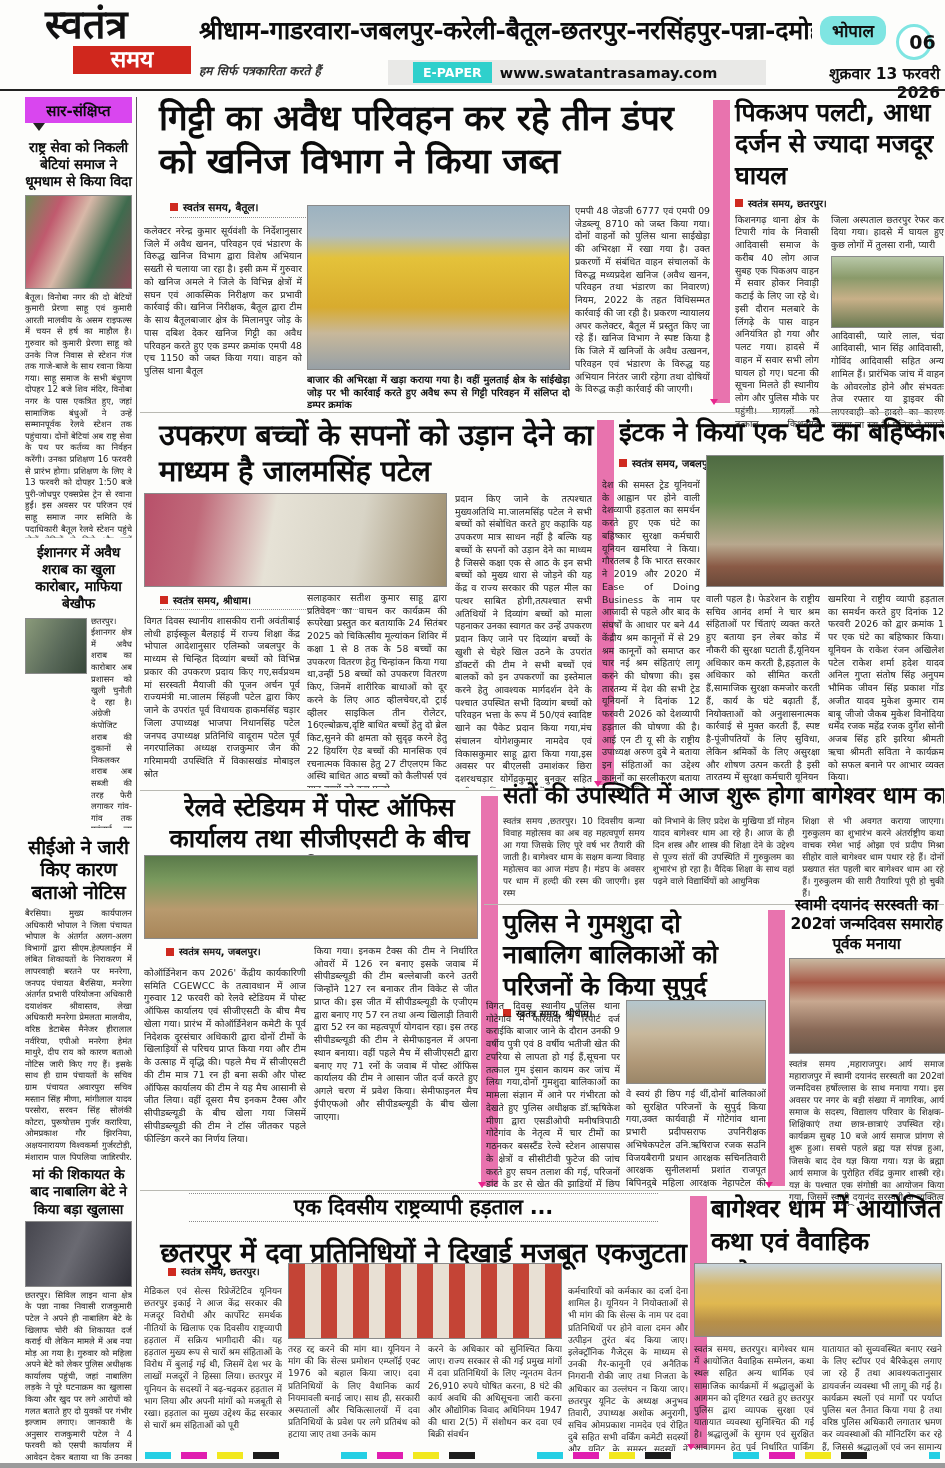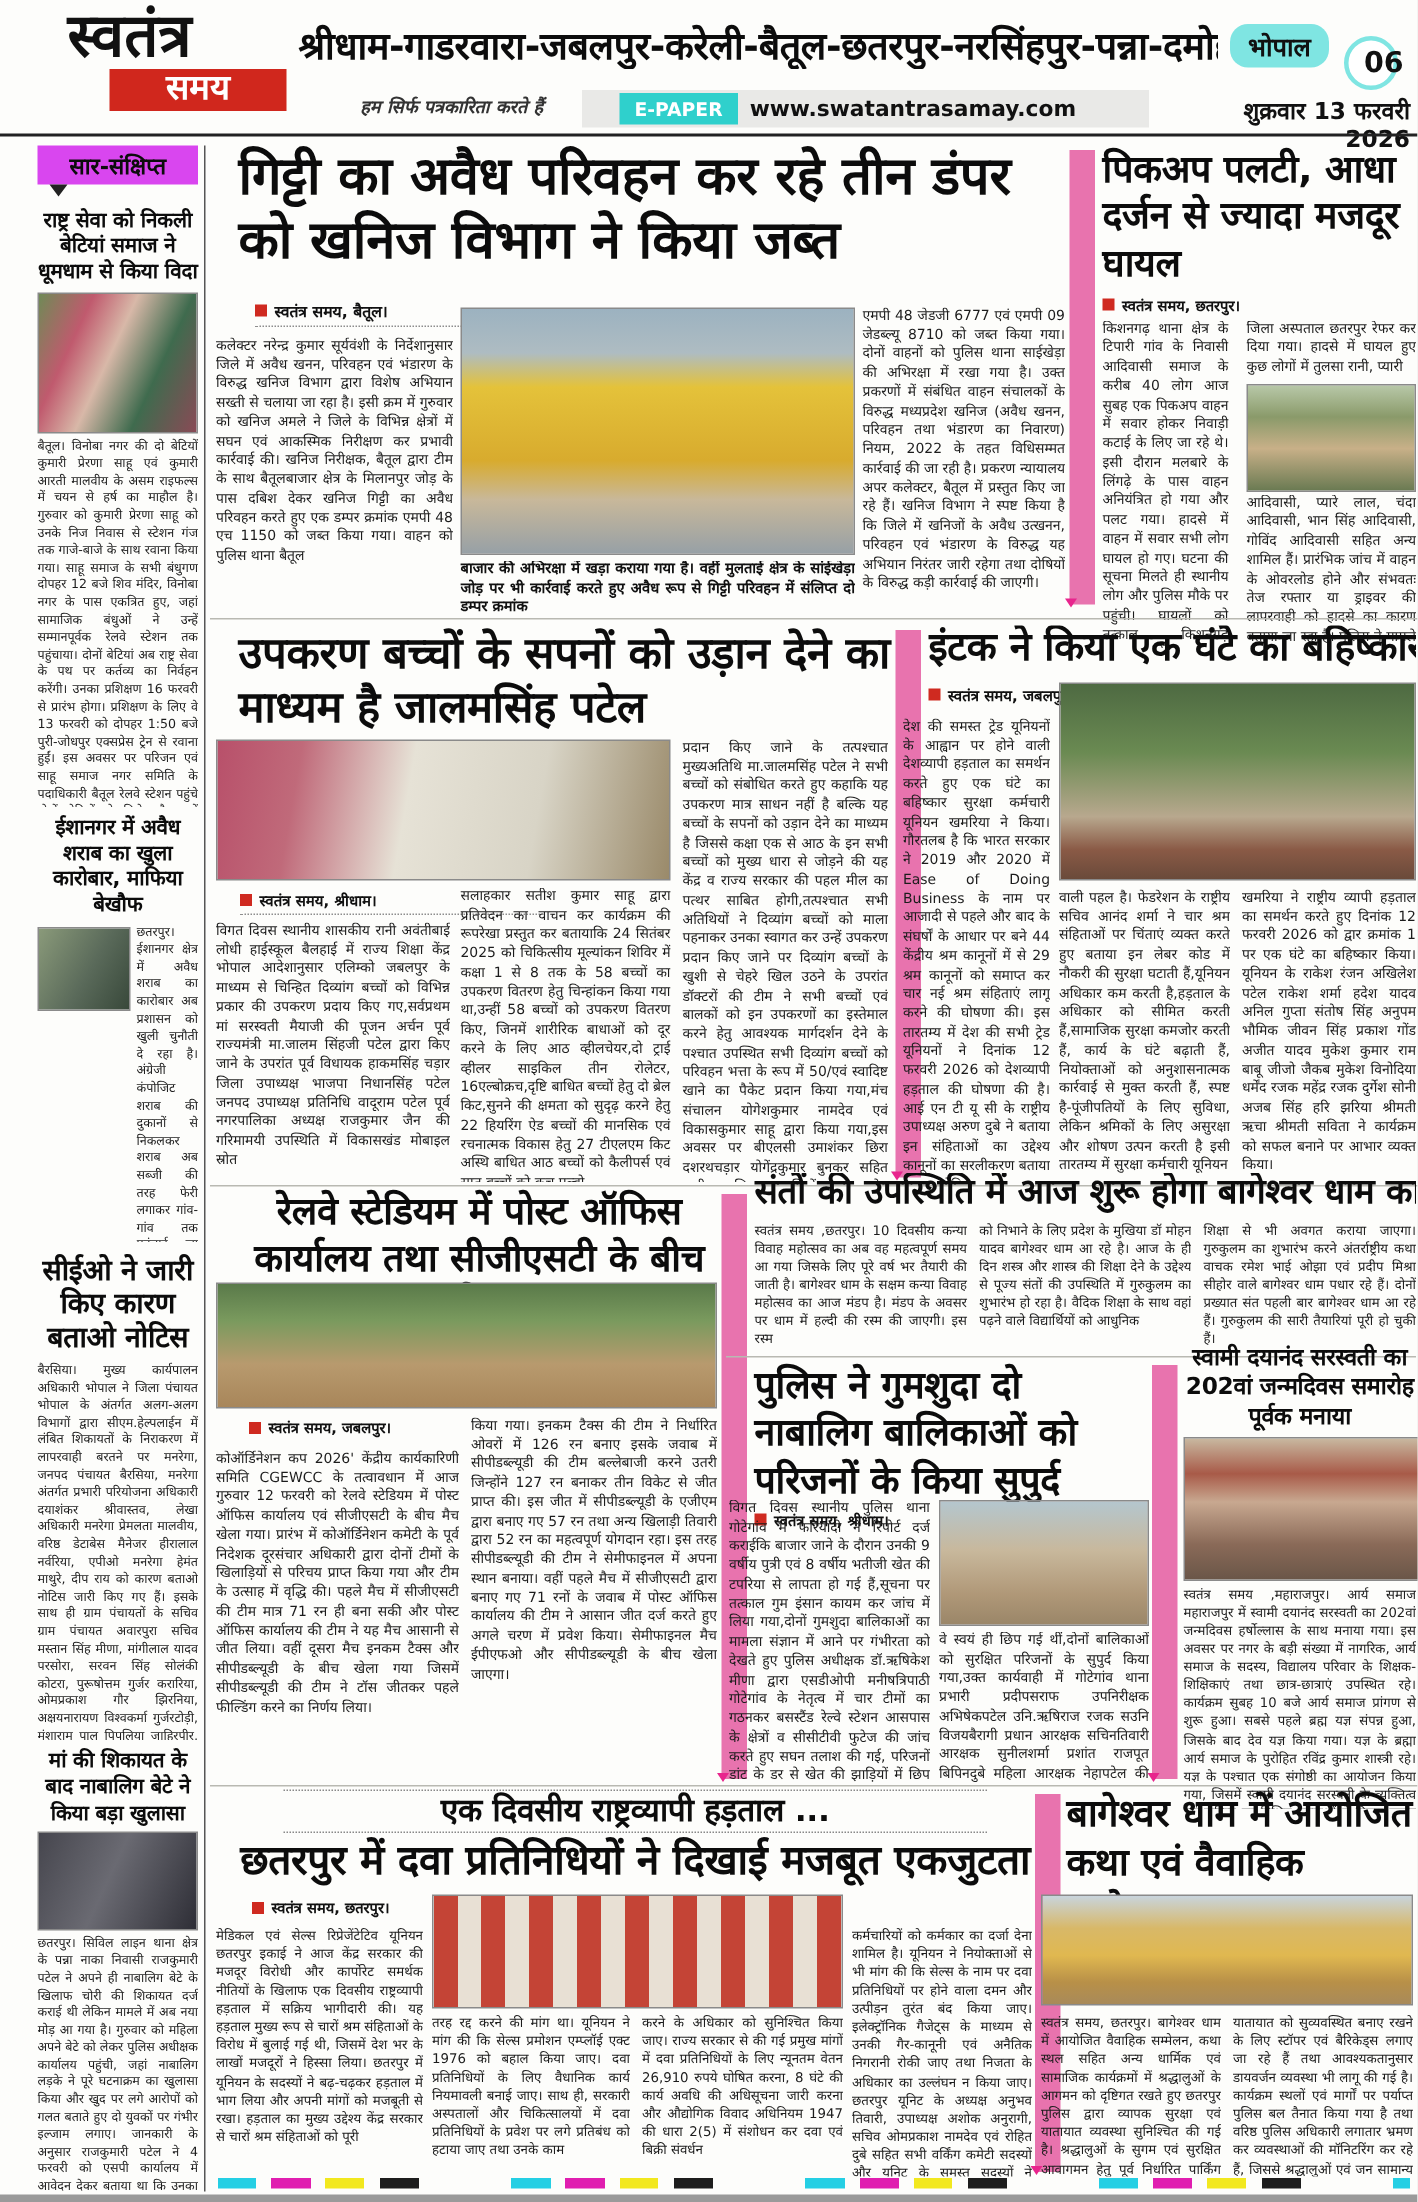--- a/index.html
+++ b/index.html
@@ -25,21 +25,21 @@
 <div id="page">
 
   <div class="abs" style="left:0;top:0;width:945px;height:92px;">
     <div class="abs" style="left:28px;top:4px;width:150px;">
       <div style="font-size:40px;font-weight:bold;color:#111;line-height:1;">स्वतंत्र</div>
       <div style="margin:2px 0 0 28px;width:118px;background:#d0271d;color:#fff;font-size:23px;font-weight:bold;text-align:center;line-height:1.2;">समय</div>
     </div>
     <div class="abs hl" style="left:182px;top:16px;width:630px;font-size:25px;white-space:nowrap;overflow:hidden;">श्रीधाम-गाडरवारा-जबलपुर-करेली-बैतूल-छतरपुर-नरसिंहपुर-पन्ना-दमोह</div>
     <div class="abs" style="left:820px;top:16px;background:#7fe5e2;border-radius:12px;padding:3px 12px;font-size:17px;font-weight:bold;color:#111;">भोपाल</div>
     <div class="abs" style="left:896px;top:12px;width:36px;height:36px;border:3px solid #7fe5e2;border-radius:50%;background:#fff;font-size:19px;font-weight:bold;color:#111;display:flex;align-items:center;justify-content:center;margin-top:12px;">06</div>
-    <div class="abs" style="left:182px;top:62px;width:180px;font-size:12px;font-style:italic;font-weight:bold;color:#333;text-align:right;">हम सिर्फ पत्रकारिता करते हैं</div>
+    <div class="abs" style="left:182px;top:62px;width:180px;font-size:12px;font-style:italic;font-weight:bold;color:#333;">हम सिर्फ पत्रकारिता करते हैं</div>
     <div class="abs" style="left:388px;top:60px;width:378px;height:25px;background:#e9e9e7;display:flex;align-items:center;gap:8px;">
       <span style="background:#2fd0cc;color:#fff;font-size:12.5px;font-weight:bold;padding:3px 10px;margin-left:8px;">E-PAPER</span>
       <span style="font-size:14.5px;font-weight:bold;color:#111;">www.swatantrasamay.com</span>
     </div>
     <div class="abs" style="left:770px;top:62px;width:170px;text-align:right;font-size:15.5px;font-weight:bold;color:#111;">शुक्रवार 13 फरवरी 2026</div>
     <div class="abs" style="left:0;top:89px;width:945px;height:2px;background:#222;"></div>
   </div>
 
   <div class="abs" style="left:8px;top:97px;width:129px;height:1364px;border-right:1px solid #555;padding-right:4px;">
     <div style="background:#d946ef;text-align:center;font-size:15px;font-weight:bold;color:#0c0c0c;padding:3px 0;">सार-संक्षिप्त</div>
@@ -171,21 +171,21 @@
   <div class="abs" style="left:772px;top:896px;width:172px;height:292px;">
     <div class="hl" style="font-size:15.5px;line-height:1.25;text-align:center;">स्वामी दयानंद सरस्वती का 202वां जन्मदिवस समारोह पूर्वक मनाया</div>
     <div class="photo" style="width:170px;height:96px;margin-top:4px;background:linear-gradient(180deg,#c8b8a0 0%,#a85a48 25%,#c8a890 45%,#8a6a58 75%,#6a5648 100%);"></div>
     <div class="col" style="height:148px;margin-top:4px;font-size:8.8px;">स्वतंत्र समय ,महाराजपुर। आर्य समाज महाराजपुर में स्वामी दयानंद सरस्वती का 202वां जन्मदिवस हर्षोल्लास के साथ मनाया गया। इस अवसर पर नगर के बड़ी संख्या में नागरिक, आर्य समाज के सदस्य, विद्यालय परिवार के शिक्षक-शिक्षिकाएं तथा छात्र-छात्राएं उपस्थित रहे। कार्यक्रम सुबह 10 बजे आर्य समाज प्रांगण से शुरू हुआ। सबसे पहले ब्रह्म यज्ञ संपन्न हुआ, जिसके बाद देव यज्ञ किया गया। यज्ञ के ब्रह्मा आर्य समाज के पुरोहित रविंद्र कुमार शास्त्री रहे। यज्ञ के पश्चात एक संगोष्ठी का आयोजन किया गया, जिसमें स्वामी दयानंद सरस्वती के व्यक्तित्व एवं कृतित्व पर विभिन्न वक्ताओं ने विचार व्यक्त किए।</div>
   </div>
 
   <div class="abs hdiv" style="left:140px;top:1190px;width:805px;"></div>
 
   <div class="abs" style="left:142px;top:1193px;width:546px;height:260px;">
     <div class="hl" style="font-size:21px;text-align:center;border-top:1px dotted #888;border-bottom:1px dotted #888;padding:1px 0;margin:0 30px;">एक दिवसीय राष्ट्रव्यापी हड़ताल ...</div>
-    <div class="hl" style="font-size:27px;line-height:1.2;text-align:center;margin-top:3px;">छतरपुर में दवा प्रतिनिधियों ने दिखाई मजबूत एकजुटता</div>
+    <div class="hl" style="font-size:27px;line-height:1.2;text-align:center;margin-top:15px;">छतरपुर में दवा प्रतिनिधियों ने दिखाई मजबूत एकजुटता</div>
     <div class="byline" style="position:absolute;left:26px;top:72px;font-size:9.8px;">
       <span class="redsq"></span>
       <span>स्वतंत्र समय, छतरपुर।</span>
     </div>
     <div class="col" style="position:absolute;left:2px;top:92px;width:138px;height:166px;font-size:8.9px;">मेडिकल एवं सेल्स रिप्रेजेंटेटिव यूनियन छतरपुर इकाई ने आज केंद्र सरकार की मजदूर विरोधी और कार्पोरेट समर्थक नीतियों के खिलाफ एक दिवसीय राष्ट्रव्यापी हड़ताल में सक्रिय भागीदारी की। यह हड़ताल मुख्य रूप से चारों श्रम संहिताओं के विरोध में बुलाई गई थी, जिसमें देश भर के लाखों मजदूरों ने हिस्सा लिया। छतरपुर में यूनियन के सदस्यों ने बढ़-चढ़कर हड़ताल में भाग लिया और अपनी मांगों को मजबूती से रखा। हड़ताल का मुख्य उद्देश्य केंद्र सरकार से चारों श्रम संहिताओं को पूरी</div>
     <div class="photo" style="position:absolute;left:146px;top:70px;width:274px;height:76px;background:repeating-linear-gradient(90deg,#c44436 0 16px,#e8e0d4 16px 32px);"></div>
     <div class="col" style="position:absolute;left:146px;top:150px;width:132px;height:108px;font-size:8.9px;">तरह रद्द करने की मांग था। यूनियन ने मांग की कि सेल्स प्रमोशन एम्प्लॉई एक्ट 1976 को बहाल किया जाए। दवा प्रतिनिधियों के लिए वैधानिक कार्य नियमावली बनाई जाए। साथ ही, सरकारी अस्पतालों और चिकित्सालयों में दवा प्रतिनिधियों के प्रवेश पर लगे प्रतिबंध को हटाया जाए तथा उनके काम</div>
     <div class="col" style="position:absolute;left:286px;top:150px;width:134px;height:108px;font-size:8.9px;">करने के अधिकार को सुनिश्चित किया जाए। राज्य सरकार से की गई प्रमुख मांगों में दवा प्रतिनिधियों के लिए न्यूनतम वेतन 26,910 रुपये घोषित करना, 8 घंटे की कार्य अवधि की अधिसूचना जारी करना और औद्योगिक विवाद अधिनियम 1947 की धारा 2(5) में संशोधन कर दवा एवं बिक्री संवर्धन</div>
     <div class="col" style="position:absolute;left:426px;top:92px;width:120px;height:166px;font-size:8.9px;">कर्मचारियों को कर्मकार का दर्जा देना शामिल है। यूनियन ने नियोक्ताओं से भी मांग की कि सेल्स के नाम पर दवा प्रतिनिधियों पर होने वाला दमन और उत्पीड़न तुरंत बंद किया जाए। इलेक्ट्रॉनिक गैजेट्स के माध्यम से उनकी गैर-कानूनी एवं अनैतिक निगरानी रोकी जाए तथा निजता के अधिकार का उल्लंघन न किया जाए। छतरपुर यूनिट के अध्यक्ष अनुभव तिवारी, उपाध्यक्ष अशोक अनुरागी, सचिव ओमप्रकाश नामदेव एवं रोहित दुबे सहित सभी वर्किंग कमेटी सदस्यों और यूनिट के समस्त सदस्यों ने हड़ताल में पूर्ण सहयोग प्रदान किया।</div>
   </div>

